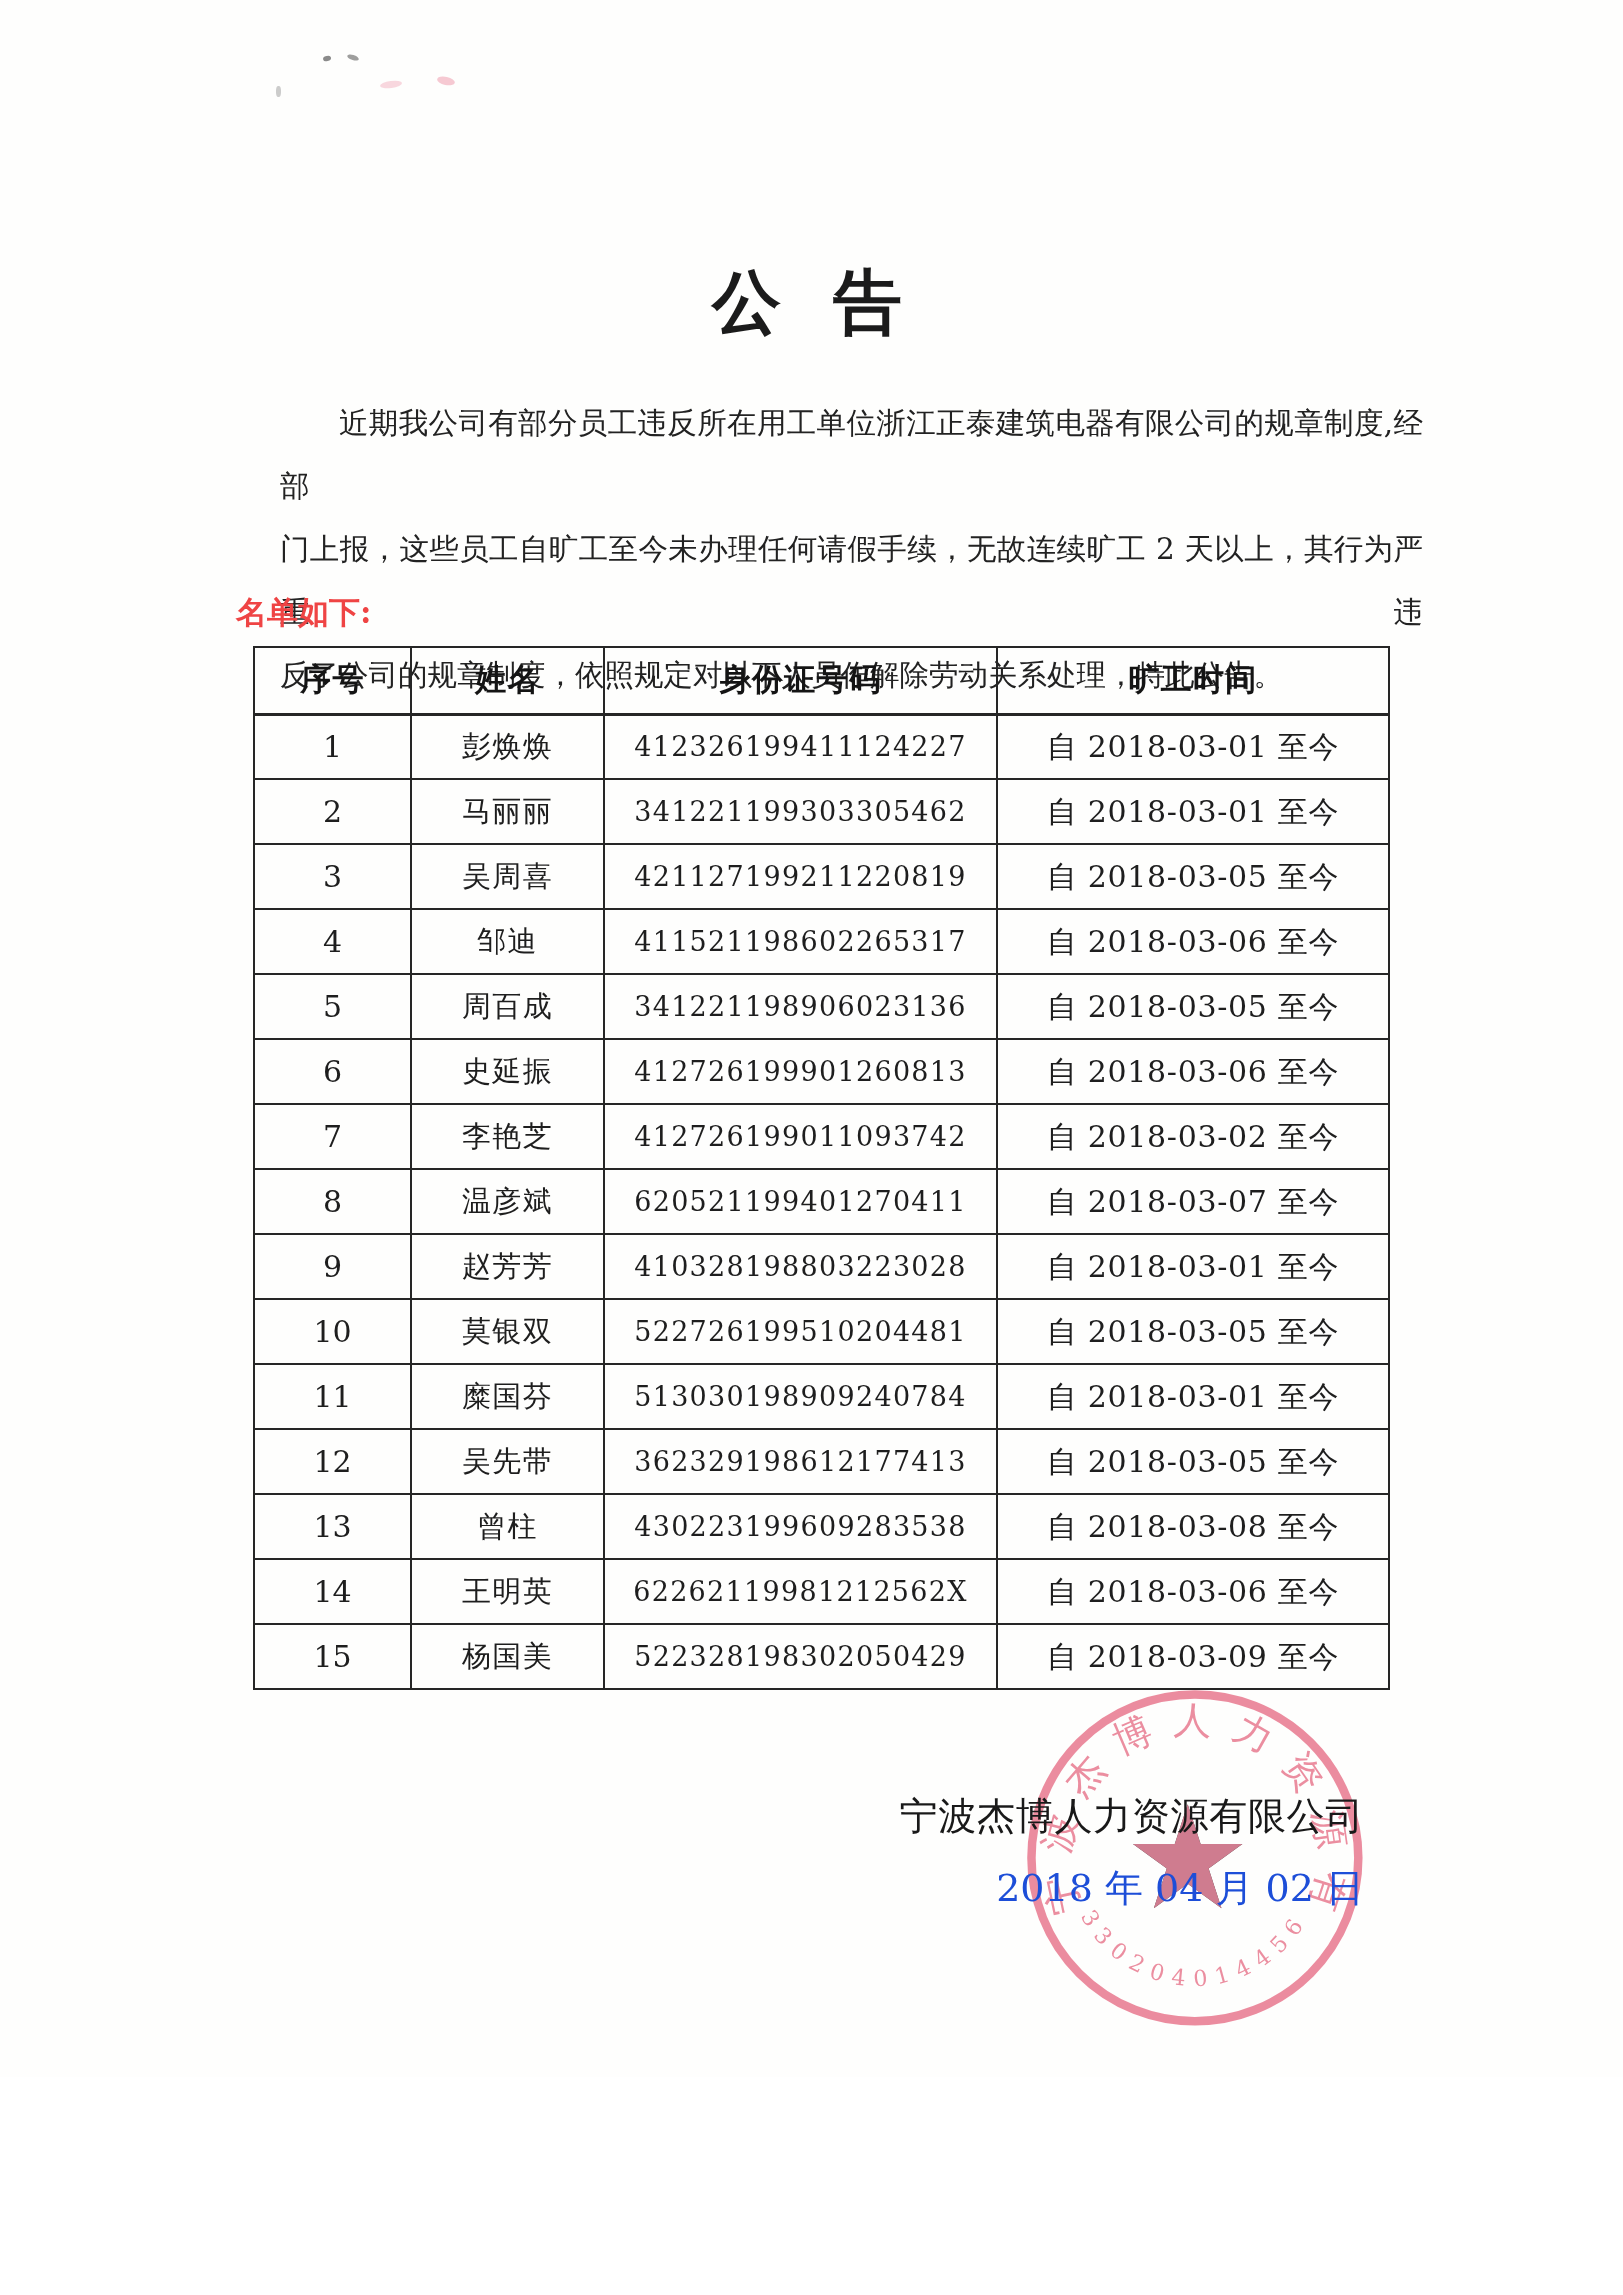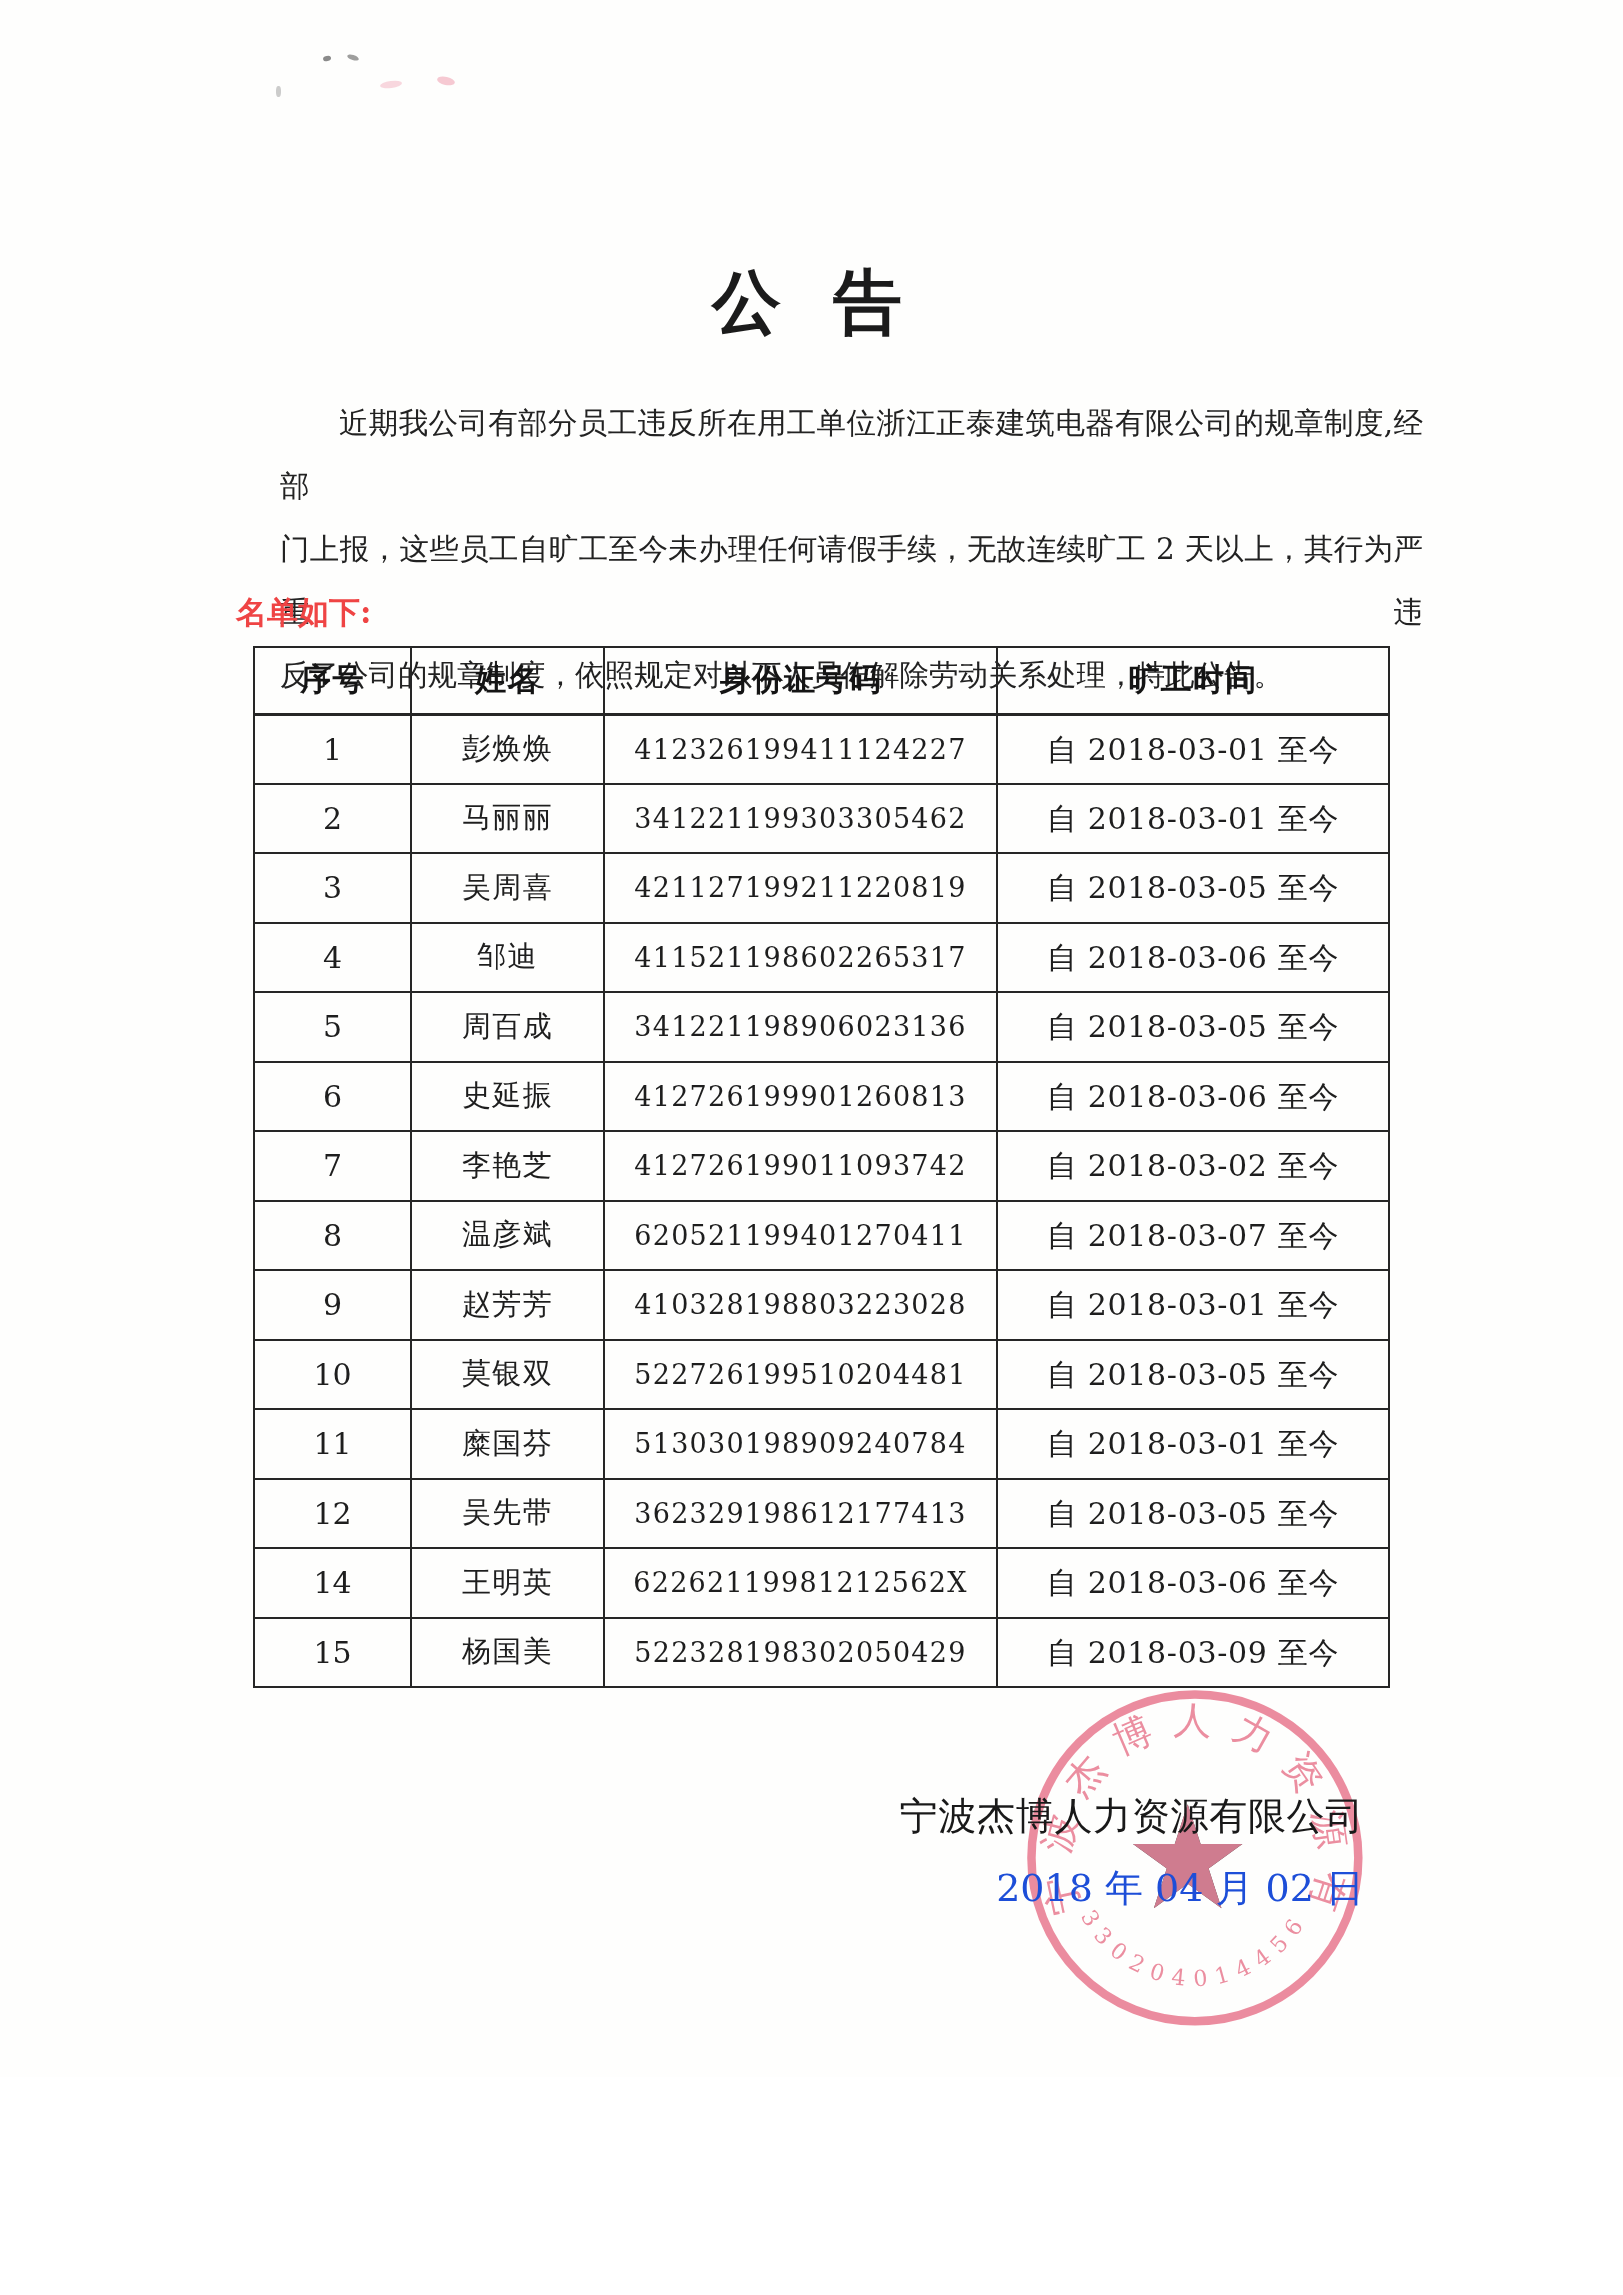--- a/index.html
+++ b/index.html
@@ -215,20 +215,26 @@
         <td class="c-no">11</td>
         <td class="c-name">糜国芬</td>
         <td class="c-id">513030198909240784</td>
         <td class="c-period">自 2018-03-01 至今</td>
       </tr>
       <tr>
         <td class="c-no">12</td>
         <td class="c-name">吴先带</td>
         <td class="c-id">362329198612177413</td>
         <td class="c-period">自 2018-03-05 至今</td>
+      </tr>
+      <tr>
+        <td class="c-no">13</td>
+        <td class="c-name">曾柱</td>
+        <td class="c-id">430223199609283538</td>
+        <td class="c-period">自 2018-03-08 至今</td>
       </tr>
       <tr>
         <td class="c-no">14</td>
         <td class="c-name">王明英</td>
         <td class="c-id">62262119981212562X</td>
         <td class="c-period">自 2018-03-06 至今</td>
       </tr>
       <tr>
         <td class="c-no">15</td>
         <td class="c-name">杨国美</td>

